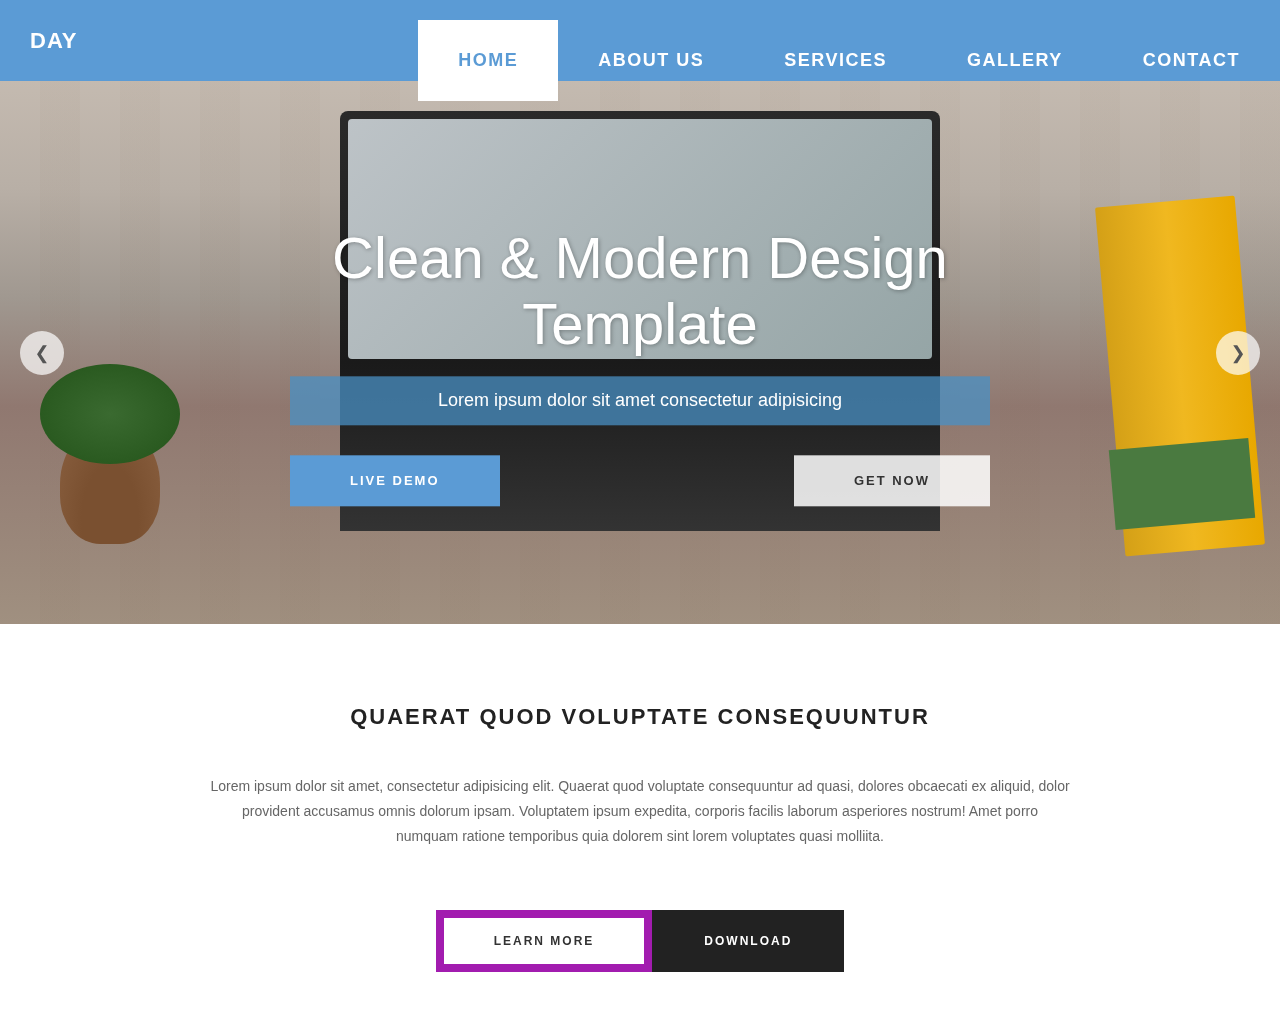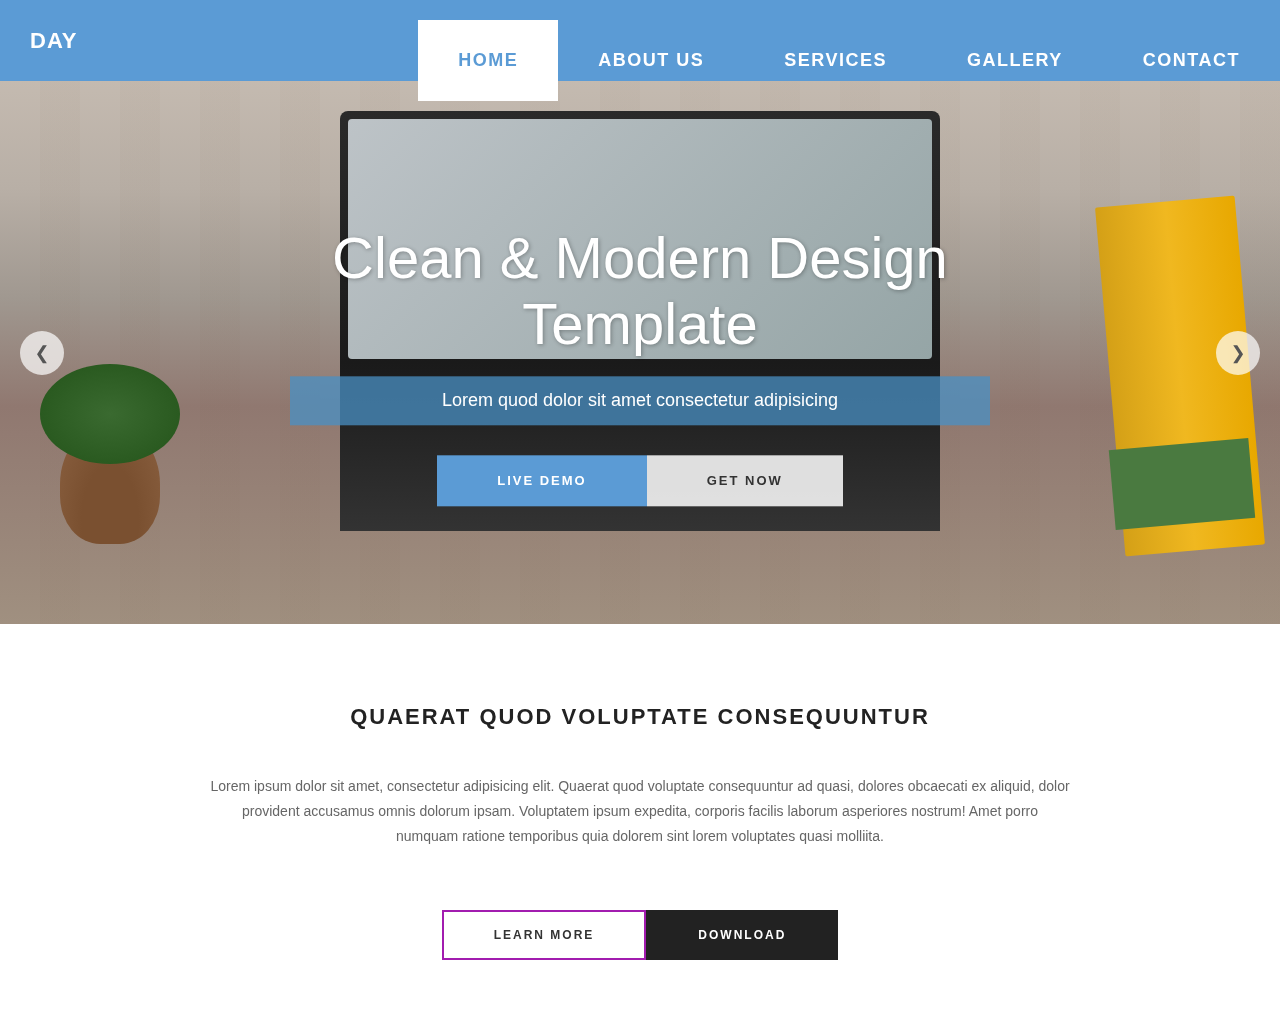--- a/index.html
+++ b/index.html
@@ -186,21 +186,21 @@
       background: rgba(74, 144, 196, 0.75);
       color: #fff;
       font-size: 18px;
       padding: 14px 24px;
       margin-bottom: 30px;
       display: inline-block;
       width: 100%;
     }
     .hero-buttons {
       display: flex;
-      justify-content: center;
+      justify-content: space-between;
       gap: 0;
     }
     .btn-live-demo {
       background: #5b9bd5;
       color: #fff;
       padding: 18px 60px;
       font-size: 13px;
       font-weight: 700;
       letter-spacing: 2px;
       cursor: pointer;
@@ -246,21 +246,21 @@
       gap: 0;
     }
     .btn-learn-more {
       background: #fff;
       color: #333;
       padding: 16px 50px;
       font-size: 12px;
       font-weight: 700;
       letter-spacing: 2px;
       cursor: pointer;
-      border: 2px solid #a21caf;
+      border: 8px solid #a21caf;
       text-transform: uppercase;
     }
     .btn-download {
       background: #222;
       color: #fff;
       padding: 16px 50px;
       font-size: 12px;
       font-weight: 700;
       letter-spacing: 2px;
       cursor: pointer;
@@ -300,21 +300,21 @@
   <div class="hero-arrow left">
     <span>❮</span>
   </div>
 
   <div class="hero-arrow right">
     <span>❯</span>
   </div>
 
   <div class="hero-content">
     <h1 class="hero-title">Clean &amp; Modern Design Template</h1>
-    <div class="hero-subtitle">Lorem quod dolor sit amet consectetur adipisicing</div>
+    <div class="hero-subtitle">Lorem ipsum dolor sit amet consectetur adipisicing</div>
     <div class="hero-buttons">
       <button class="btn-live-demo">LIVE DEMO</button>
       <button class="btn-get-now">GET NOW</button>
     </div>
   </div>
 </section>
 
 <section class="content-section">
   <h2 class="content-heading">QUAERAT QUOD VOLUPTATE CONSEQUUNTUR</h2>
   <p class="content-text">Lorem ipsum dolor sit amet, consectetur adipisicing elit. Quaerat quod voluptate consequuntur ad quasi, dolores obcaecati ex aliquid, dolor provident accusamus omnis dolorum ipsam. Voluptatem ipsum expedita, corporis facilis laborum asperiores nostrum! Amet porro numquam ratione temporibus quia dolorem sint lorem voluptates quasi molliita.</p>

